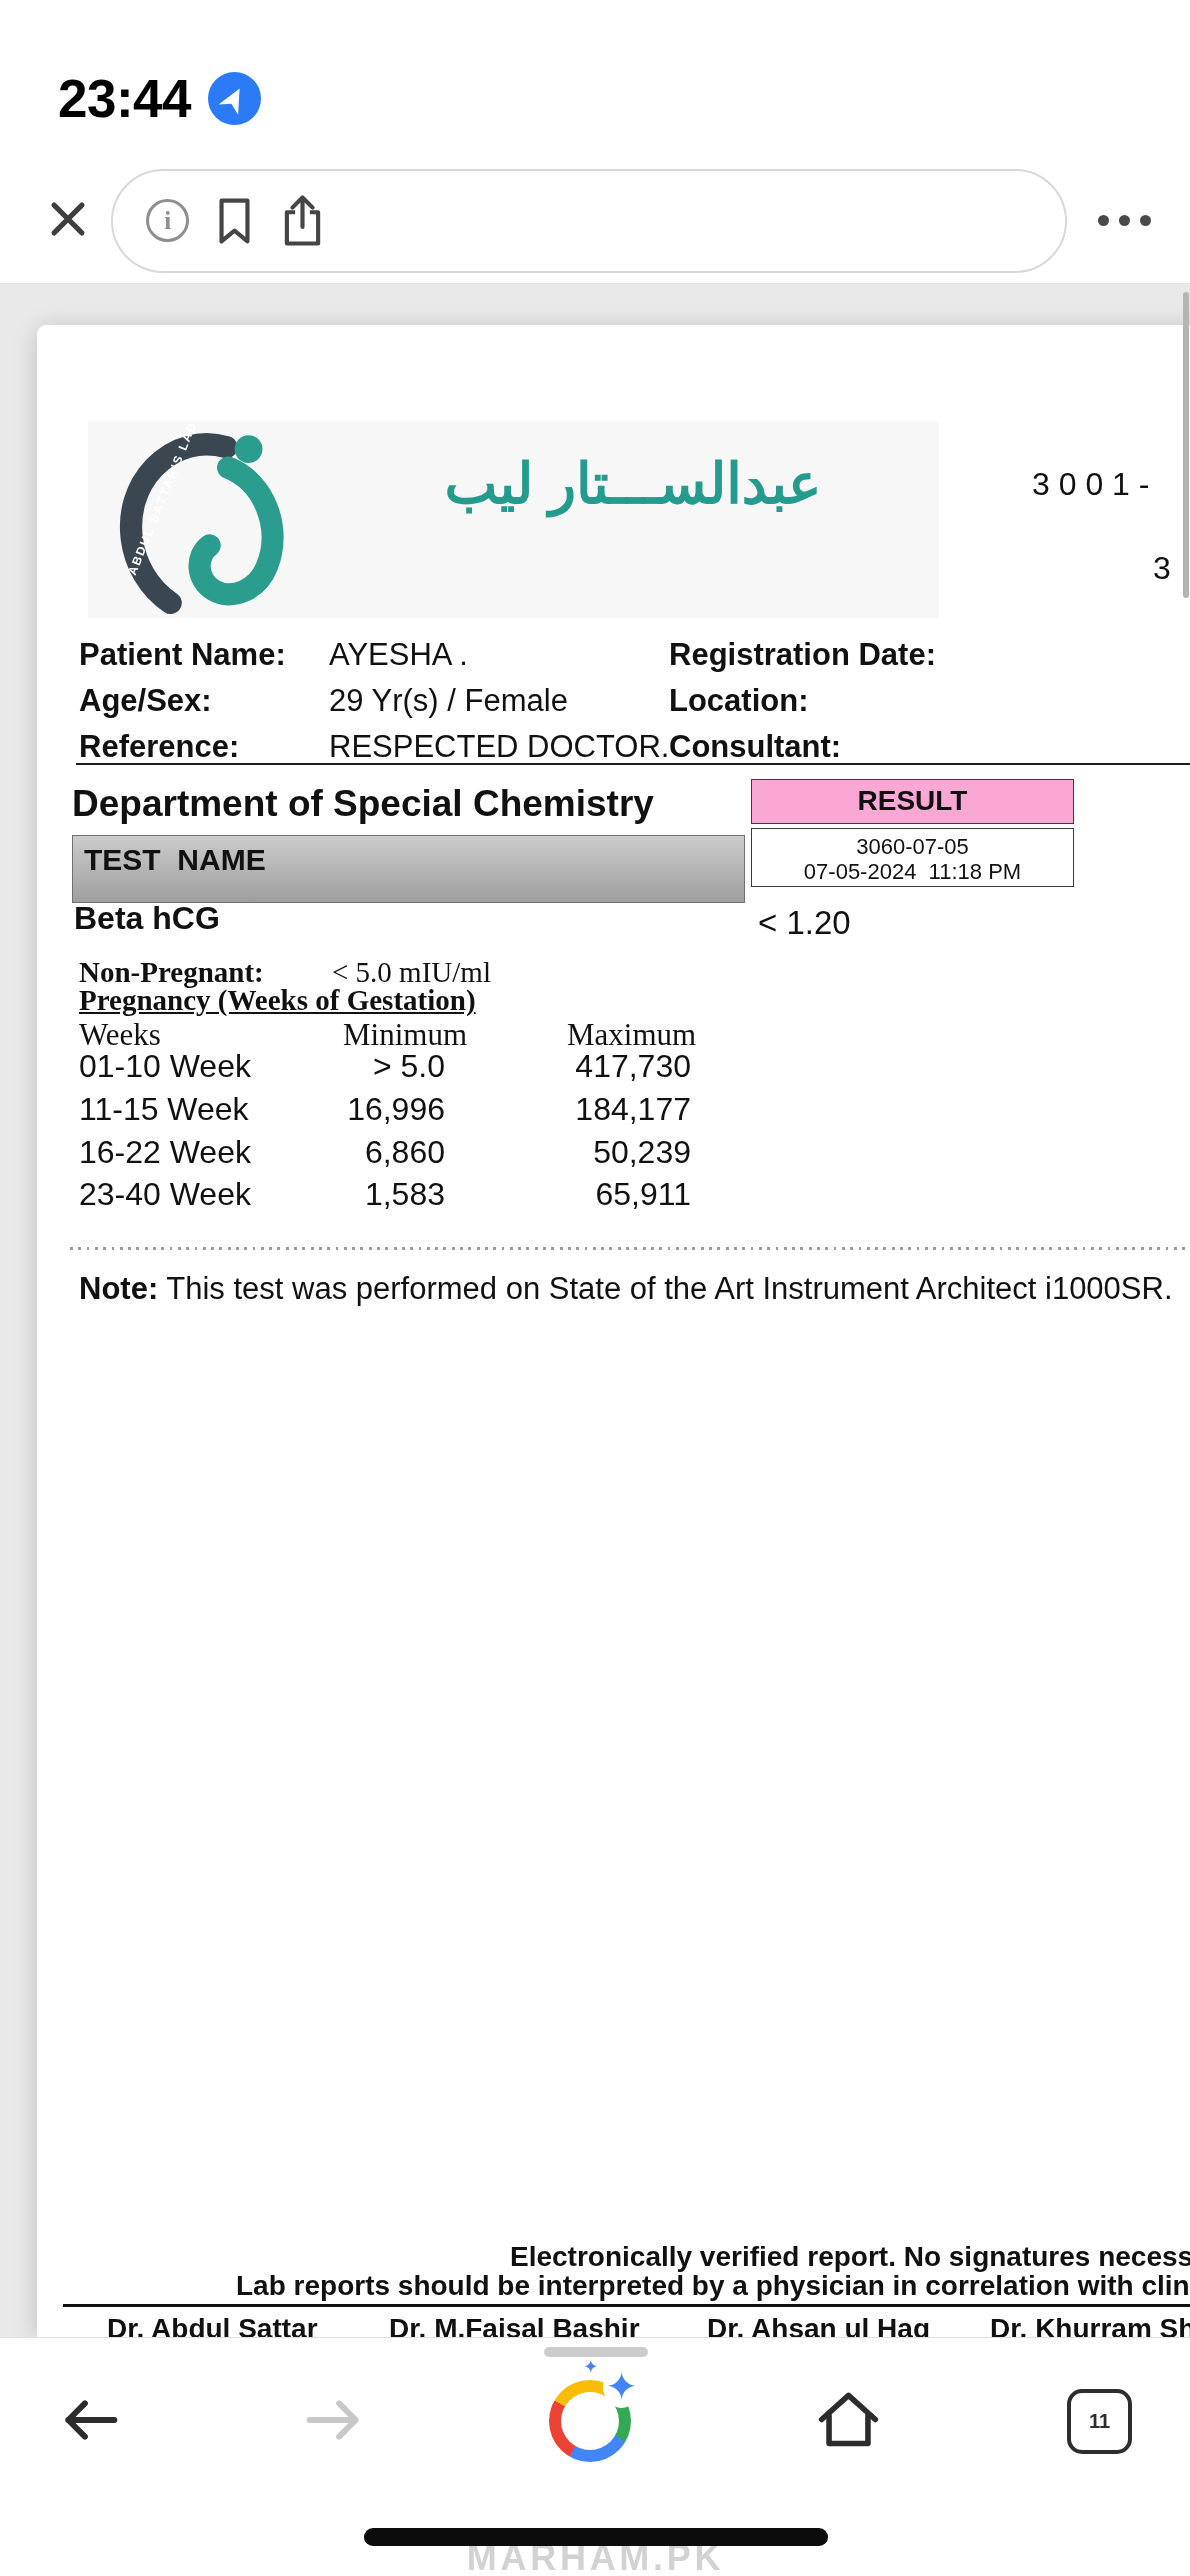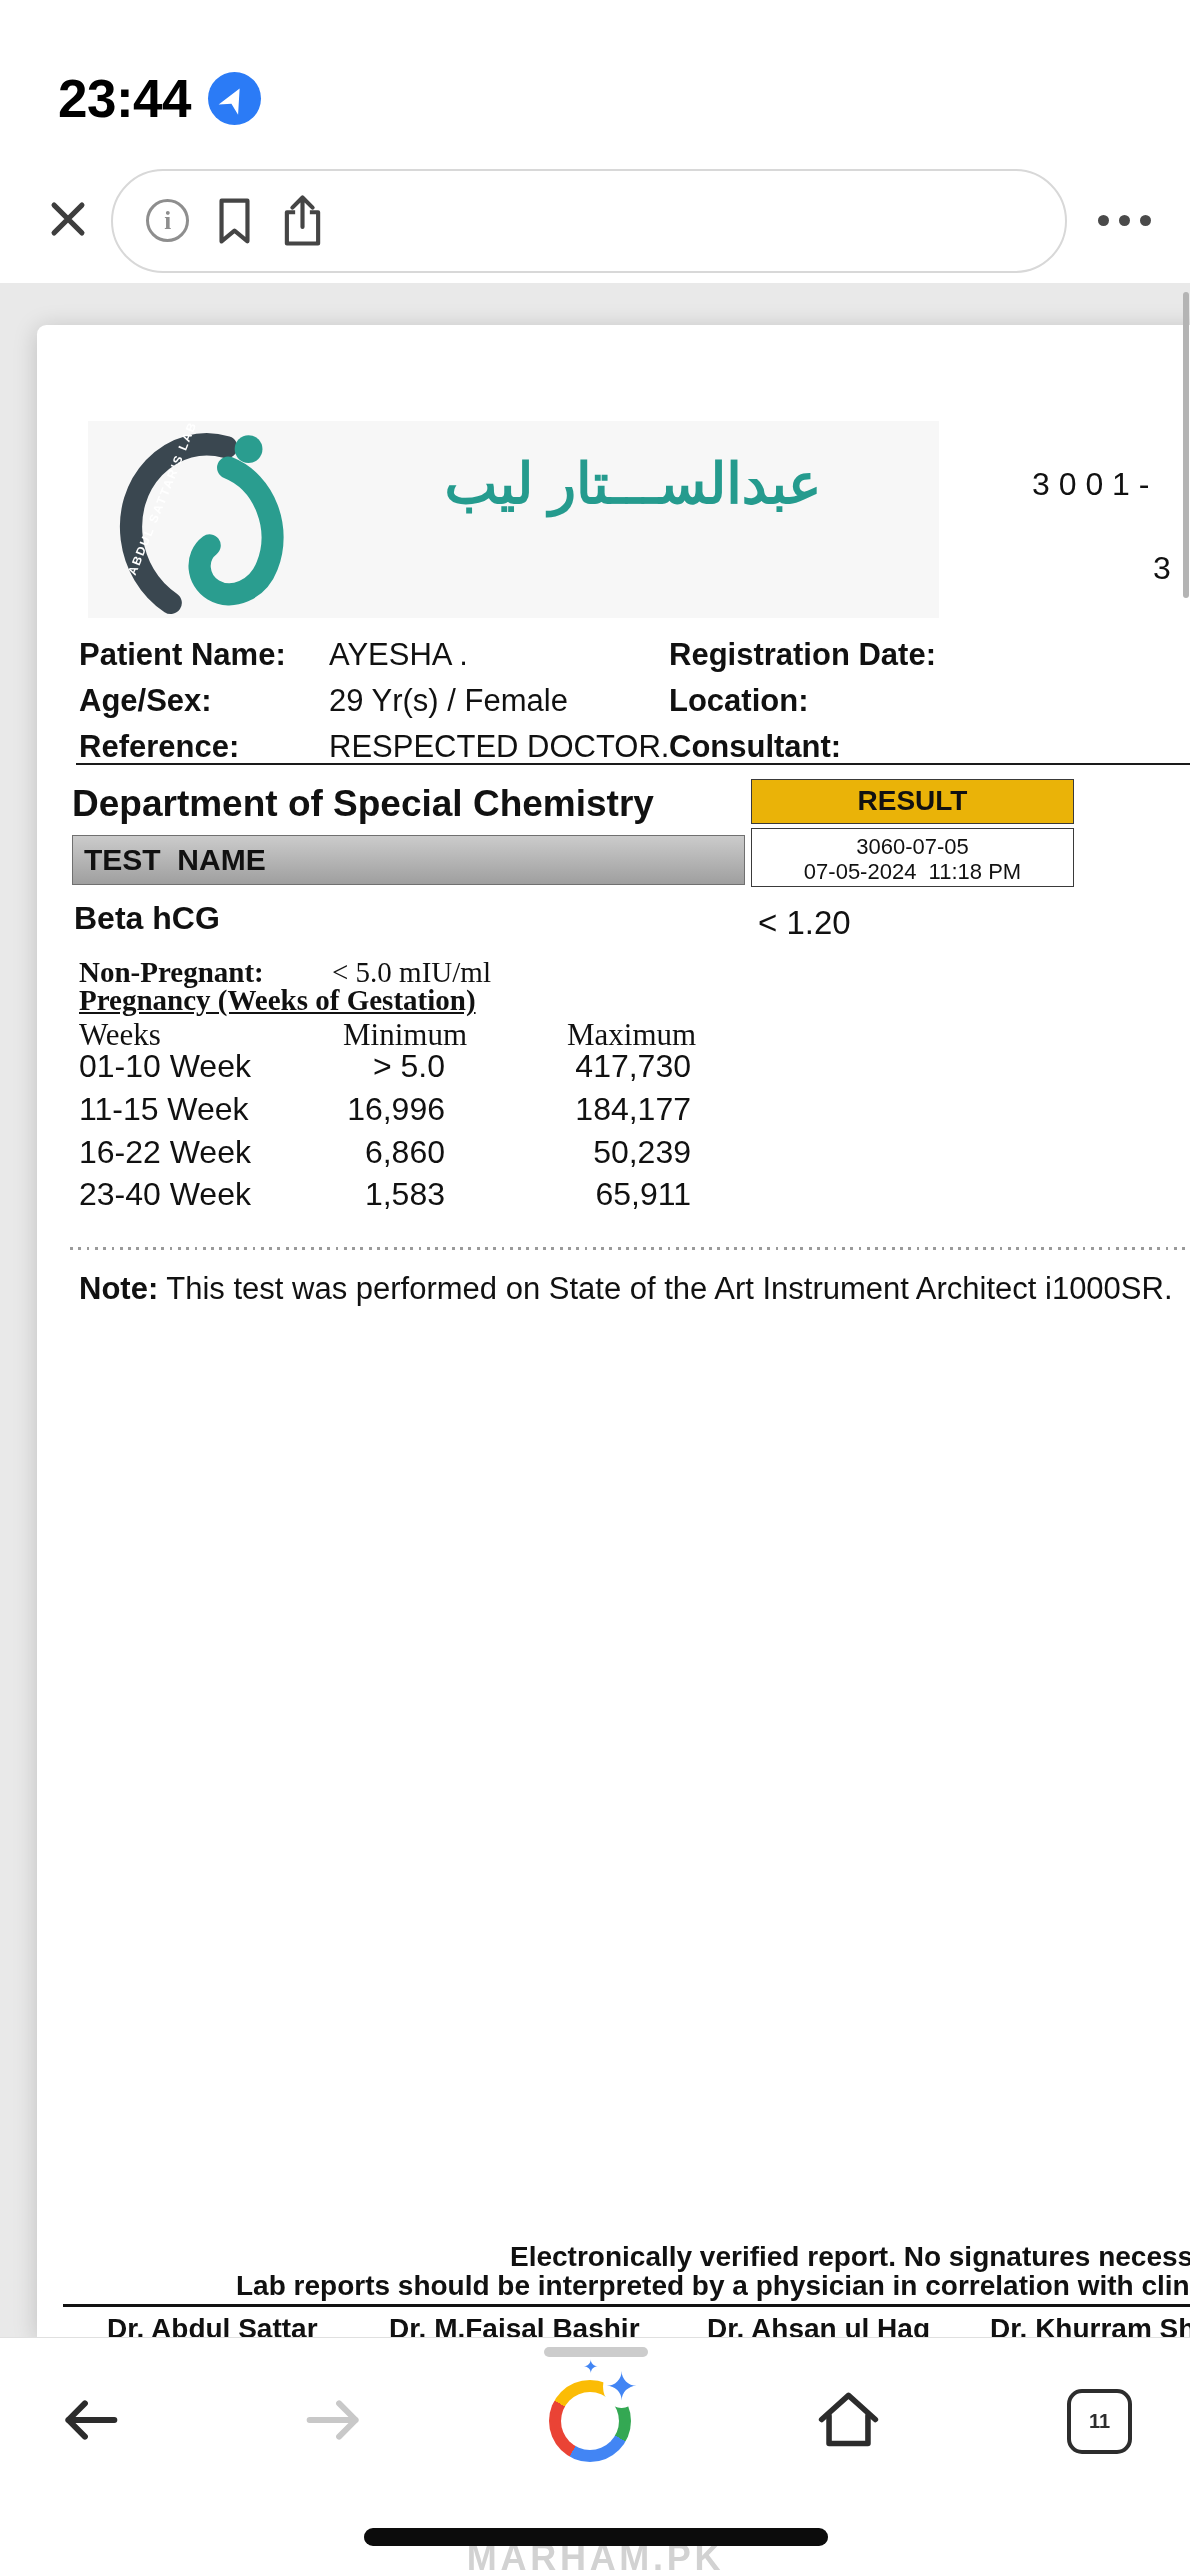--- a/index.html
+++ b/index.html
@@ -48,23 +48,23 @@
   .logo-wrap{position:relative;width:213px;height:190px;margin:3.7px 9.3px 0 16.7px;flex:none}
   .ring-text{position:absolute;left:20.4px;top:147px;transform:rotate(-68deg);transform-origin:0 0;
              font-size:12px;letter-spacing:1.9px;color:#fff;font-weight:bold}
   .nameblock{flex:1;text-align:center;padding-top:20.4px}
   .lab-name{font-size:44px;font-weight:bold;color:#2c4a57;letter-spacing:0.9px}
   .lab-arabic{font-size:56px;font-weight:bold;color:#259b8e;margin-top:9.3px;direction:rtl;letter-spacing:0.9px}
   .pl{font-weight:bold;font-size:31px}
   .pv{font-size:31px}
   .hrline{left:39px;top:438px;width:1205px;border-top:2.3px solid #1a1a1a}
   .dept{left:35px;top:458px;font-size:37px;font-weight:bold}
-  .result-box{left:714px;top:454px;width:323px;height:45px;background:#eab308;border:1.9px solid #3a3a3a;
+  .result-box{left:714px;top:454px;width:323px;height:45px;background:#f9a8d4;border:1.9px solid #3a3a3a;
               box-sizing:border-box;text-align:center;line-height:41px;font-size:28px;font-weight:bold}
-  .tn-bar{left:35px;top:510px;width:673px;height:50px;background:linear-gradient(180deg,#cbcbcb,#9f9f9f);
+  .tn-bar{left:35px;top:510px;width:673px;height:68px;background:linear-gradient(180deg,#cbcbcb,#9f9f9f);
           border:0.9px solid #707070;box-sizing:border-box;font-size:30px;font-weight:bold;line-height:48px;padding-left:11px}
   .ri-box{left:714px;top:503px;width:323px;height:59px;border:1.9px solid #3a3a3a;box-sizing:border-box;
           background:#fff;text-align:center;padding-top:4.6px}
   .ri-box div{font-size:22px;line-height:25px}
   .beta{left:37px;top:575px;font-size:32px;font-weight:bold}
   .rv{left:721px;top:579px;font-size:33px}
   .serif{font-family:"Liberation Serif",serif}
   .gest{text-decoration:underline}
   .rrow{left:0;width:1261px;height:39px}
   .rrow .wk{position:absolute;left:42px;font-size:32px}

